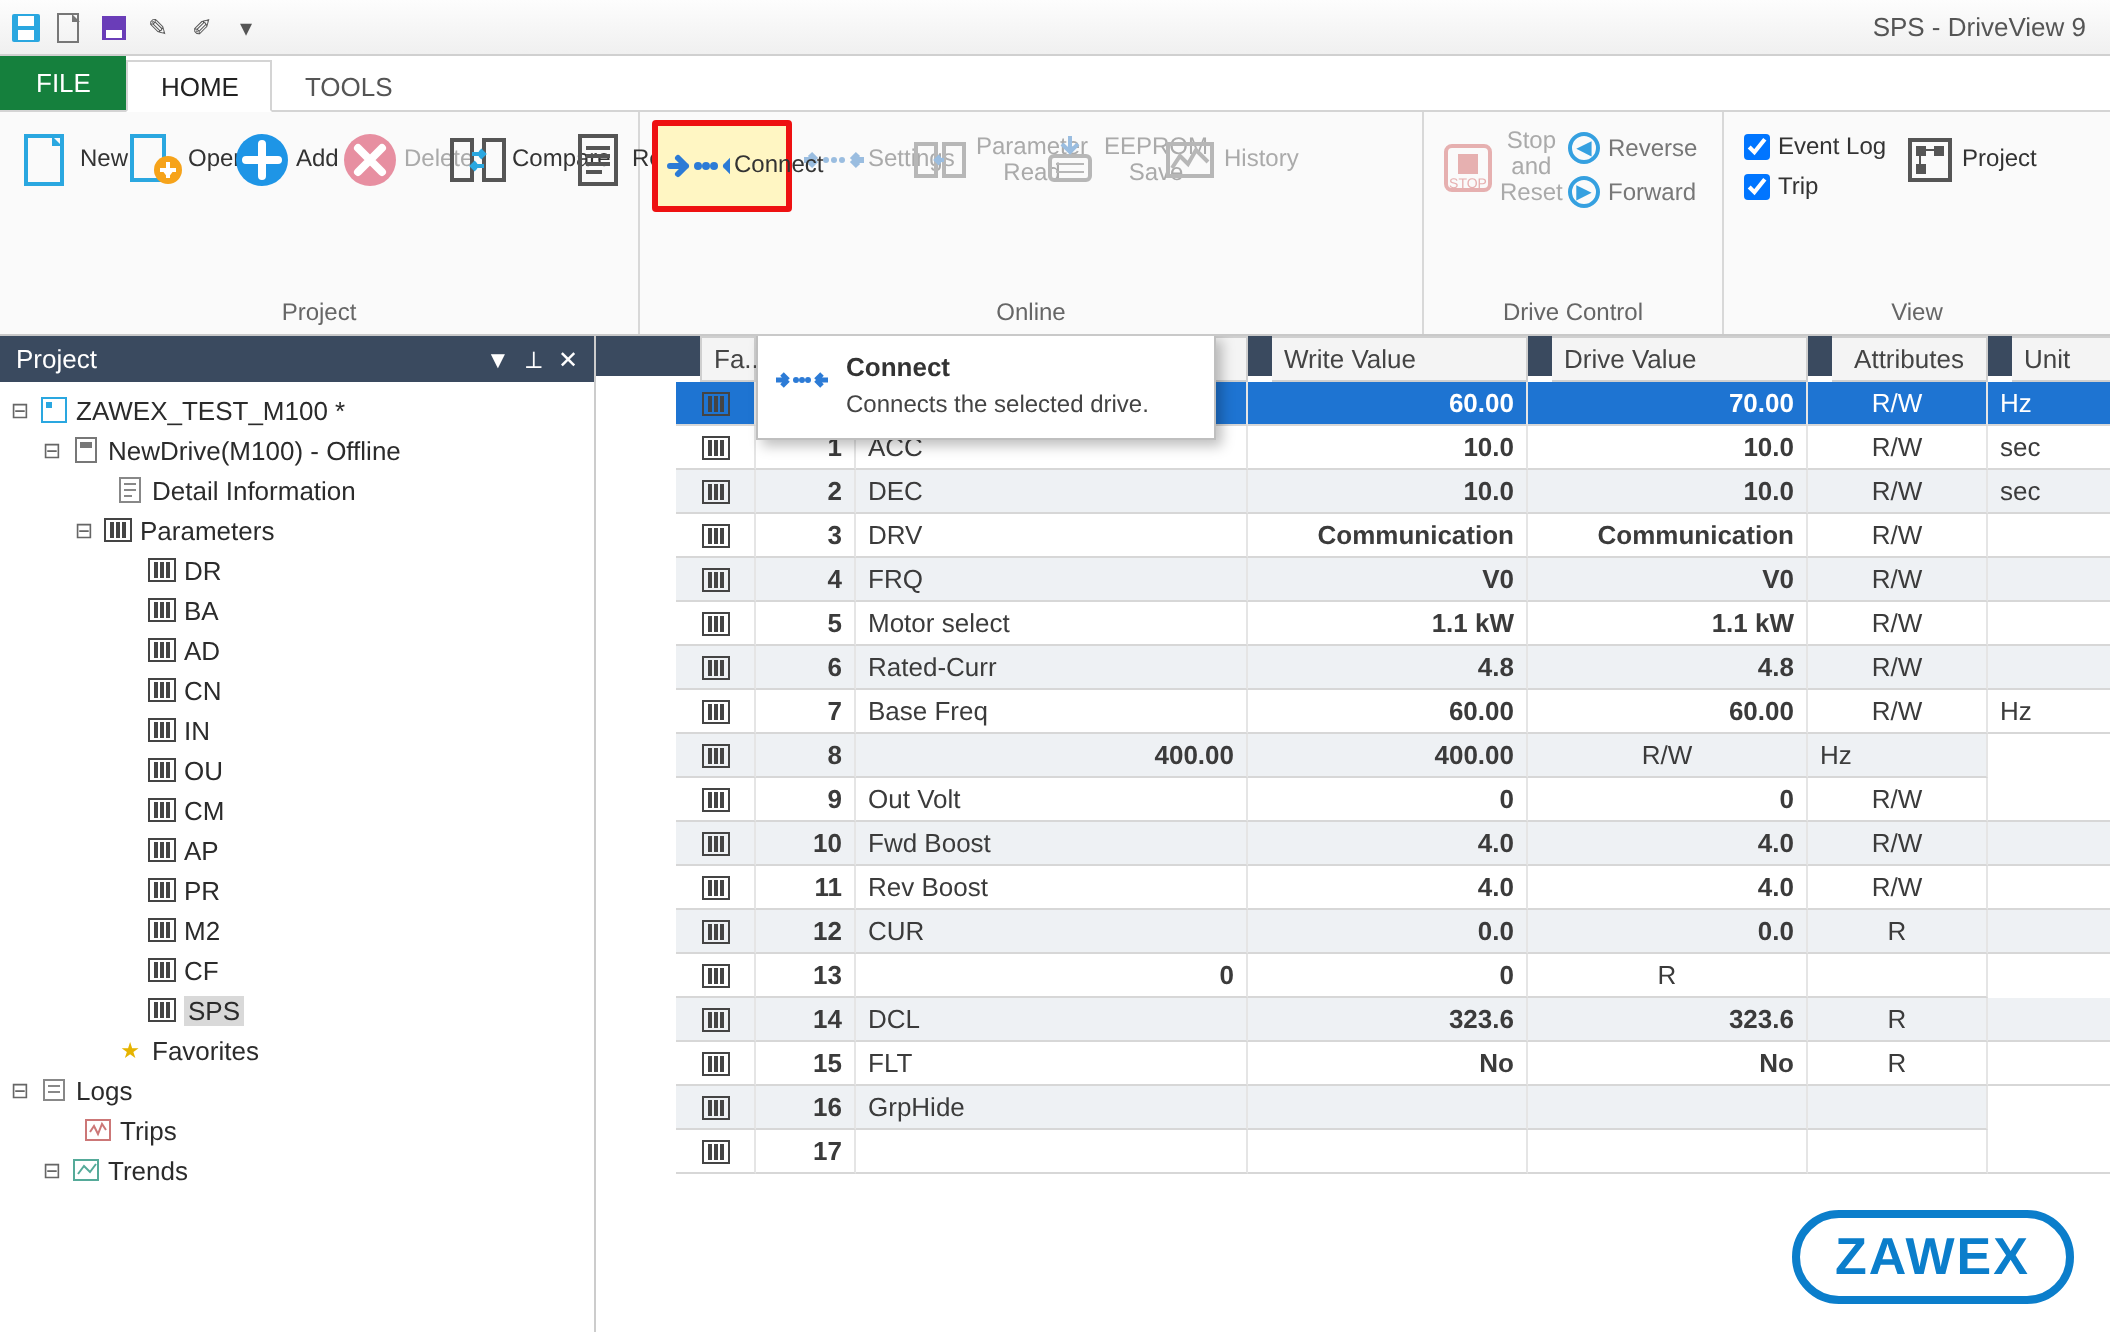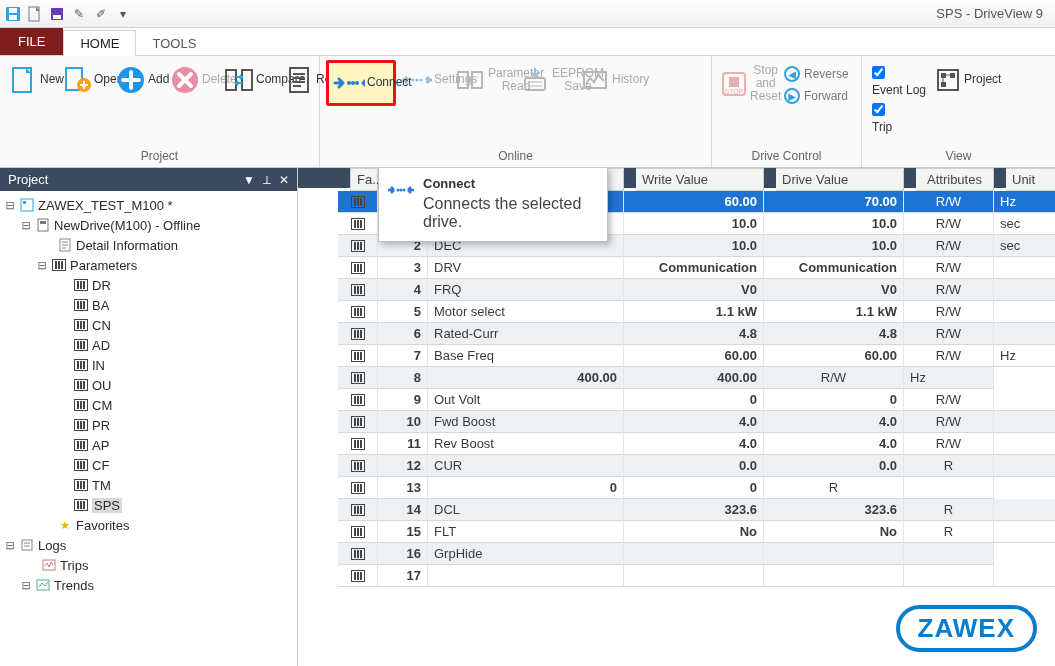--- a/index.html
+++ b/index.html
@@ -5,33 +5,33 @@
   * { box-sizing: border-box; margin: 0; padding: 0; }
   html, body { width: 1055px; height: 666px; font-family: "Segoe UI", Tahoma, sans-serif; font-size: 13px; color: #333; background: #fff; overflow: hidden; }
   
   .titlebar { height: 28px; background: linear-gradient(#fdfdfd,#f0f0f0); border-bottom: 1px solid #d0d0d0; display: flex; align-items: center; padding: 0 4px; }
   .titlebar .qat { display: flex; gap: 4px; align-items: center; }
   .qat-btn { width: 18px; height: 18px; display: inline-flex; align-items: center; justify-content: center; font-size: 12px; color: #555; }
   .titlebar .title { margin-left: auto; margin-right: 8px; color: #555; font-size: 13px; }
   
   .menutabs { height: 28px; display: flex; align-items: flex-end; background: #fff; border-bottom: 1px solid #d4d4d4; }
   .menutab { padding: 5px 16px 4px; font-size: 13px; color: #555; cursor: default; }
-  .menutab.file { background: #7f1d1d; color: #fff; padding: 6px 18px; }
+  .menutab.file { background: #15803d; color: #fff; padding: 6px 18px; }
   .menutab.active { border: 1px solid #d4d4d4; border-bottom: 1px solid #fff; background: #fff; margin-bottom: -1px; color: #222; }
   
   .ribbon { height: 112px; background: #fafafa; border-bottom: 1px solid #c9c9c9; display: flex; }
   .rgroup { border-right: 1px solid #d8d8d8; padding: 4px 6px 0 6px; display: flex; flex-direction: column; }
   .rgroup .items { flex: 1; display: flex; align-items: flex-start; gap: 2px; }
   .rgroup .glabel { text-align: center; font-size: 12px; color: #666; padding: 2px 0 4px; }
   .rbtn { width: 52px; display: flex; align-items: center; gap: 2px; padding: 4px 2px 2px; font-size: 12px; text-align: center; line-height: 1.1; }
   .rbtn .ricon { width: 32px; height: 32px; display: flex; align-items: center; justify-content: center; }
   .rbtn.disabled { color: #aaa; }
   .rbtn.highlight { background: #fff6c3; border: 3px solid #e11; border-radius: 2px; width: 70px; padding: 4px 4px; position: relative; z-index: 3;}
   .rchecks { display: flex; flex-direction: column; gap: 6px; padding: 6px 4px 0 4px; font-size: 12px; color:#333;}
-  .rchecks label { display: flex; align-items: flex-start; gap: 4px; white-space: nowrap; flex-direction: column;}
+  .rchecks label { display: flex; align-items: flex-end; gap: 4px; white-space: nowrap;}
   .rsmallcol { display:flex; flex-direction:column; gap:2px; padding-top:4px; }
   .rsmallbtn { display:flex; align-items:center; gap:4px; font-size:12px; color:#777; padding:0 4px; height:20px;}
   .rsmallbtn .si { width:16px; height:16px; border:2px solid #35a0e0; border-radius:50%; display:inline-flex; align-items:center; justify-content:center; color:#35a0e0; font-size:10px;}
   
   svg { display:block; }
   
   .body { position: absolute; top: 168px; bottom: 0; left: 0; right: 0; display: flex; }
   
   .sidepanel { width: 298px; background: #fff; border-right: 1px solid #ccc; display: flex; flex-direction: column; }
   .sidepanel .phead { background: #3a4a5f; color: #fff; font-size: 13px; padding: 4px 8px; display: flex; align-items: center; }
@@ -54,21 +54,21 @@
   .gridrow:nth-child(odd) .gc { background: #eef1f4; }
   .gridrow:nth-child(even) .gc { background: #fff; }
   .gridrow.selected .gc { background: #1e74d2 !important; color: #fff; }
   .gc.icon { display:flex; align-items:center; justify-content:center; }
   .gc.num, .gc.rgt { text-align:right;font-weight:bold; }
   .gc.ctr { text-align:center; }
   .gridwrap { position:absolute; top:0; left:40px; right:0; bottom:0; overflow:auto;} 
   
   .tooltip { position: absolute; left: 40px; top: -1px; width: 230px; background: #fff; border: 1px solid #bfbfbf; box-shadow: 3px 3px 6px rgba(0,0,0,.25); padding: 8px 10px 10px 44px; z-index: 5;}
   .tooltip .ttitle { font-weight: bold; color: #333; margin-bottom: 4px; }
-  .tooltip .ttext { color: #444; font-size: 16px; }
+  .tooltip .ttext { color: #444; font-size: 12px; }
   .tooltip .ticon { position:absolute; left:8px; top:8px; width:28px; height:28px; display:flex; align-items:center; justify-content:center;}
   
   .watermark { position:absolute; right:18px; bottom:14px; z-index:20;}
   .watermark .bubble { border:4px solid #0b7ecb; border-radius: 30px; padding: 4px 18px; font-weight:800; font-size:26px; color:#0b7ecb; font-family: Arial, sans-serif; letter-spacing:1px; background: rgba(255,255,255,.6);}
 </style>
 </head>
 <body>
 
 <div class="titlebar">
   <div class="qat">
@@ -345,34 +345,34 @@
             <span class="ti">
               <span class="paramicon"></span>
             </span>
             <span class="tlabel">BA</span>
           </div>
           <div class="tn" style="--ind: 56px;">
             <span class="tw"></span>
             <span class="ti">
               <span class="paramicon"></span>
             </span>
+            <span class="tlabel">AD</span>
+          </div>
+          <div class="tn" style="--ind: 56px;">
+            <span class="tw"></span>
+            <span class="ti">
+              <span class="paramicon"></span>
+            </span>
             <span class="tlabel">CN</span>
           </div>
           <div class="tn" style="--ind: 56px;">
             <span class="tw"></span>
             <span class="ti">
               <span class="paramicon"></span>
             </span>
-            <span class="tlabel">AD</span>
-          </div>
-          <div class="tn" style="--ind: 56px;">
-            <span class="tw"></span>
-            <span class="ti">
-              <span class="paramicon"></span>
-            </span>
             <span class="tlabel">IN</span>
           </div>
           <div class="tn" style="--ind: 56px;">
             <span class="tw"></span>
             <span class="ti">
               <span class="paramicon"></span>
             </span>
             <span class="tlabel">OU</span>
           </div>
           <div class="tn" style="--ind: 56px;">
@@ -380,42 +380,42 @@
             <span class="ti">
               <span class="paramicon"></span>
             </span>
             <span class="tlabel">CM</span>
           </div>
           <div class="tn" style="--ind: 56px;">
             <span class="tw"></span>
             <span class="ti">
               <span class="paramicon"></span>
             </span>
+            <span class="tlabel">AP</span>
+          </div>
+          <div class="tn" style="--ind: 56px;">
+            <span class="tw"></span>
+            <span class="ti">
+              <span class="paramicon"></span>
+            </span>
             <span class="tlabel">PR</span>
           </div>
           <div class="tn" style="--ind: 56px;">
             <span class="tw"></span>
             <span class="ti">
               <span class="paramicon"></span>
             </span>
-            <span class="tlabel">AP</span>
+            <span class="tlabel">M2</span>
           </div>
           <div class="tn" style="--ind: 56px;">
             <span class="tw"></span>
             <span class="ti">
               <span class="paramicon"></span>
             </span>
             <span class="tlabel">CF</span>
-          </div>
-          <div class="tn" style="--ind: 56px;">
-            <span class="tw"></span>
-            <span class="ti">
-              <span class="paramicon"></span>
-            </span>
-            <span class="tlabel">TM</span>
           </div>
           <div class="tn sel" style="--ind: 56px;">
             <span class="tw"></span>
             <span class="ti">
               <span class="paramicon"></span>
             </span>
             <span class="tlabel">SPS</span>
           </div>
         </div>
       <div class="tn" style="--ind:40px">

